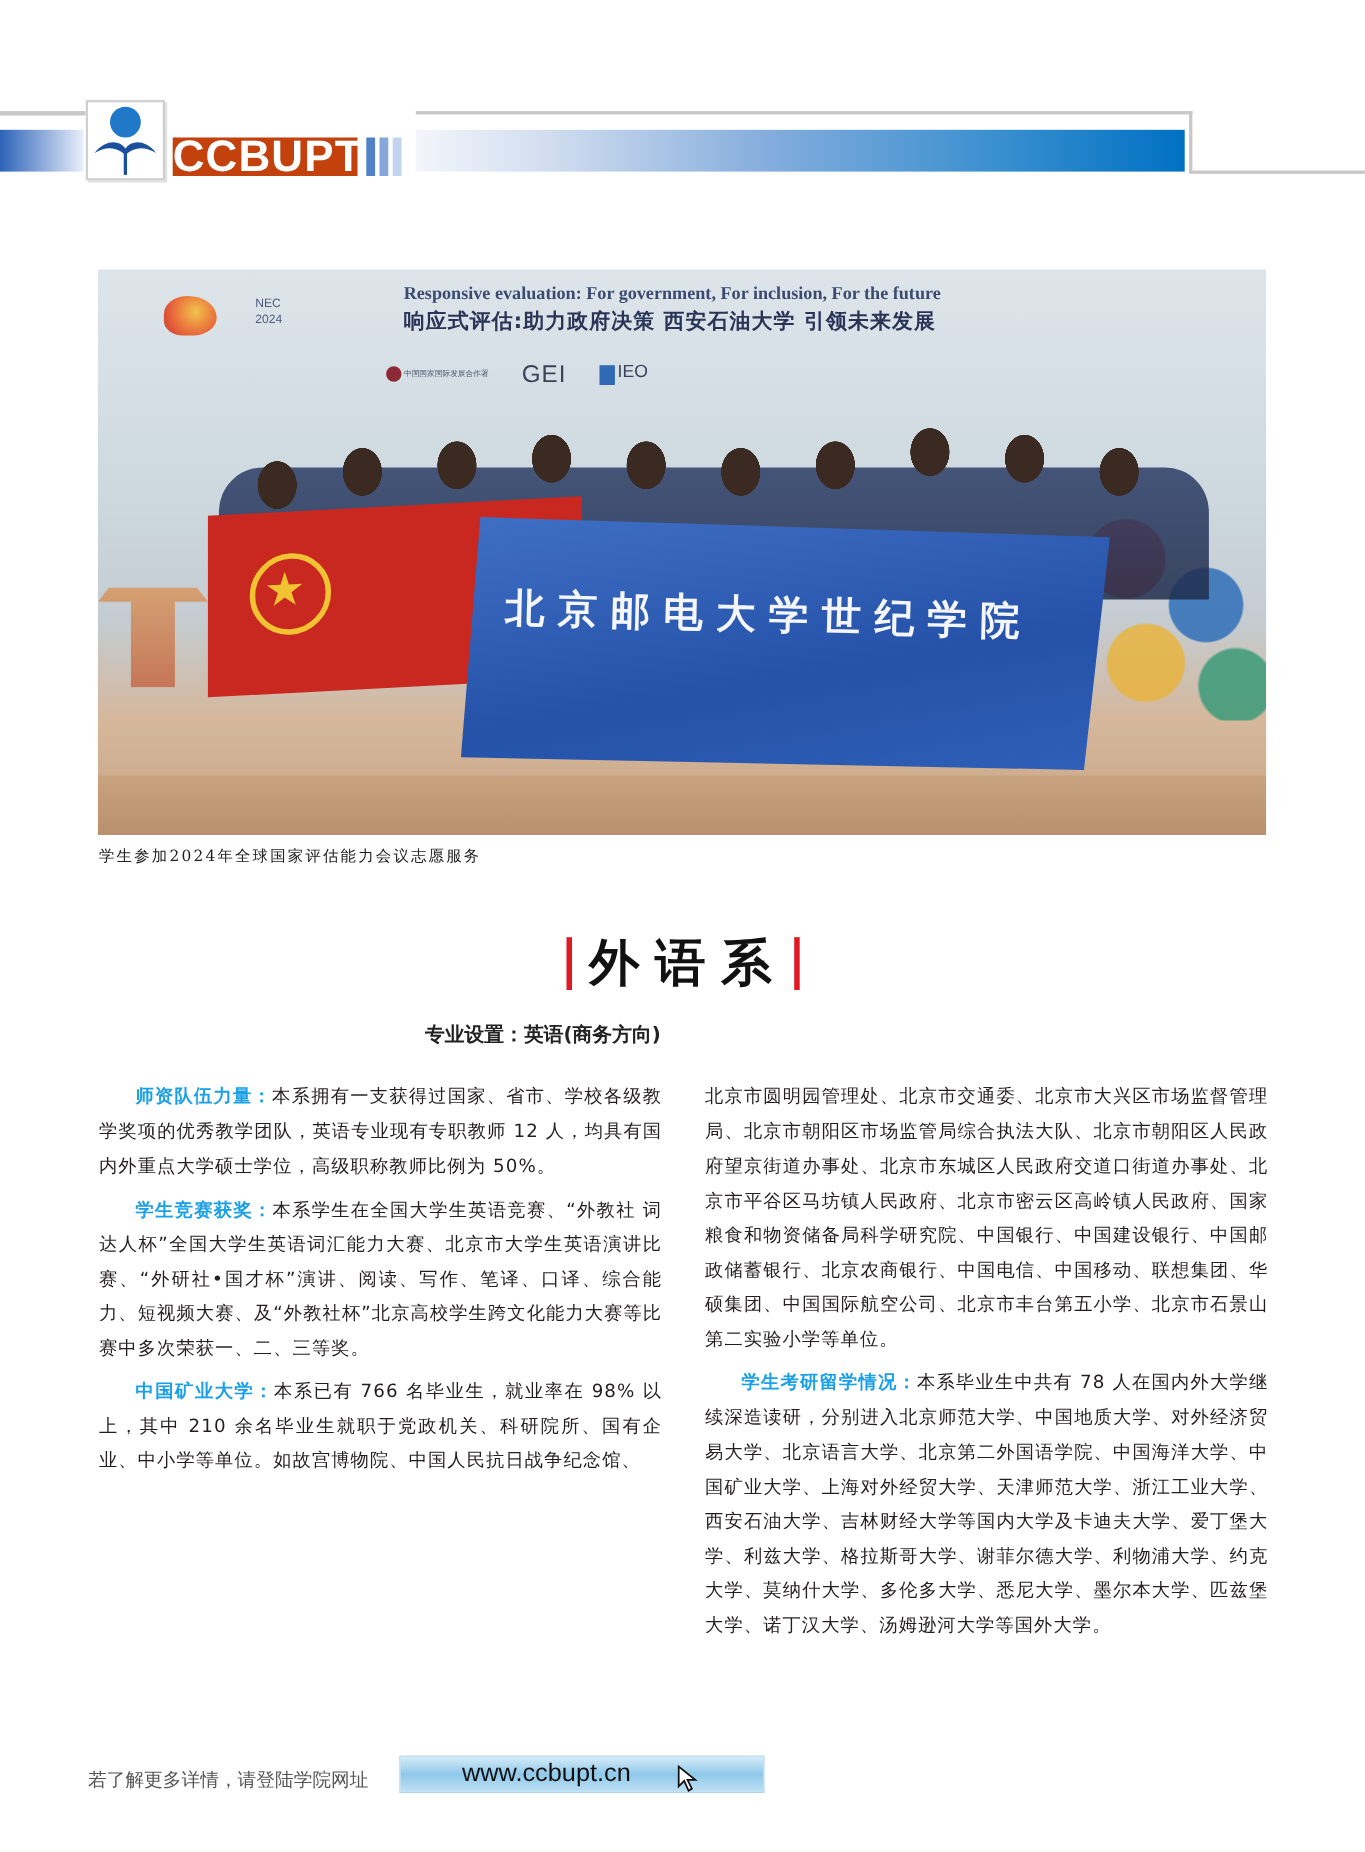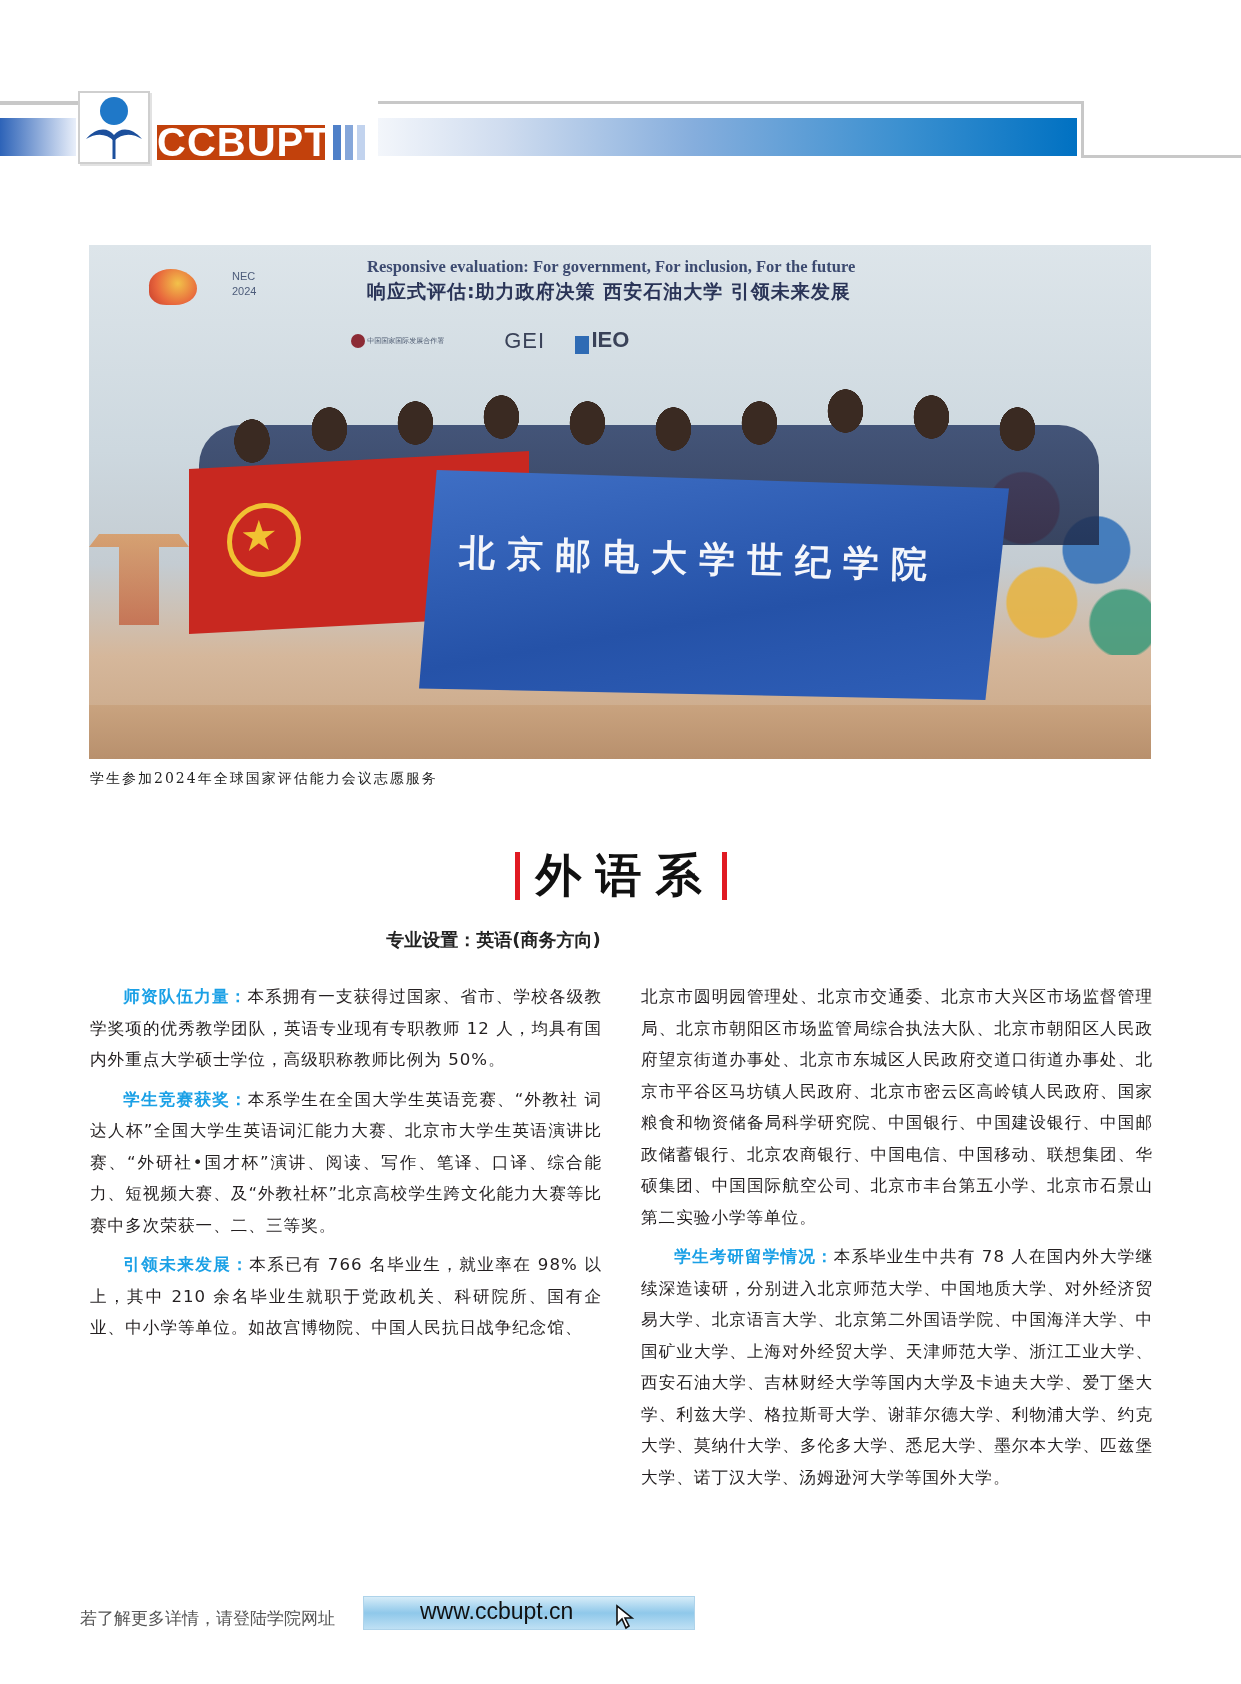--- a/index.html
+++ b/index.html
@@ -21,23 +21,23 @@
 
   
   .photo { left:89px; top:245px; width:1062px; height:514px; overflow:hidden; background:linear-gradient(#dde5ea 0%,#cdd8df 40%,#c4ccd2 62%,#d5b79b 80%,#c7a483 100%); }
   .banner-logo { left:60px; top:22px; width:195px; height:40px; }
   .nec-blob { left:0; top:2px; width:48px; height:36px; border-radius:50% 60% 50% 40%; background:radial-gradient(circle at 60% 40%,#f2c24a,#e8663c 60%,#c43a2b); }
   .nec-text { left:55px; top:2px; font-family:"Liberation Sans",sans-serif; font-weight:normal; color:#4d5c7a; font-size:11px; line-height:15px;margin-left:28px; }
   .slogan-en { left:278px; top:12px; font-family:"Liberation Serif",serif; font-weight:bold; font-size:16.5px; color:#3c4a70; white-space:nowrap; }
   .slogan-cn { left:278px; top:34px; font-family:"DejaVu Sans",sans-serif; font-weight:bold; font-size:19px; color:#2a3457; white-space:nowrap; letter-spacing:1px; }
   .sponsors { left:262px; top:82px; display:flex; align-items:center; gap:30px; font-size:7px; color:#4d5a70; }
   .sp-circ { width:14px; height:14px; border-radius:50%; background:#8c2b35; display:inline-block; vertical-align:middle; }
-  .gei { font-family:"Liberation Sans",sans-serif; font-size:22px; color:#3a4258; letter-spacing:1px;margin-left:30px; }
+  .gei { font-family:"Liberation Sans",sans-serif; font-size:22px; color:#3a4258; letter-spacing:1px; }
   .ieo-sq { display:inline-block; width:14px; height:18px; background:#2f6bb4; vertical-align:middle; }
-  .ieo { font-family:"Liberation Sans",sans-serif; font-size:22px; color:#3a4258;font-weight:bold; }
+  .ieo { font-family:"Liberation Sans",sans-serif; font-size:16px; color:#3a4258; }
   .temple { left:0; top:250px; width:100px; height:130px; background:linear-gradient(#e5a85a,#c25d3a); clip-path:polygon(10% 30%,90% 30%,100% 40%,70% 40%,70% 100%,30% 100%,30% 40%,0 40%); opacity:.75; }
   .clouds { left:880px; top:200px; width:182px; height:210px; background:radial-gradient(circle at 30% 30%,#d44b3b 0 18%,transparent 19%),radial-gradient(circle at 70% 50%,#2f6fb8 0 20%,transparent 21%),radial-gradient(circle at 40% 75%,#e8b43f 0 18%,transparent 19%),radial-gradient(circle at 85% 85%,#3b9a7a 0 14%,transparent 15%); opacity:.85; }
   .crowd { left:120px; top:130px; width:860px; height:120px; background:radial-gradient(ellipse 18px 22px at 5% 55%,#3a2a22 98%,transparent 100%),radial-gradient(ellipse 18px 22px at 14% 45%,#3a2a22 98%,transparent 100%),radial-gradient(ellipse 18px 22px at 24% 40%,#3a2a22 98%,transparent 100%),radial-gradient(ellipse 18px 22px at 34% 35%,#3a2a22 98%,transparent 100%),radial-gradient(ellipse 18px 22px at 44% 40%,#3a2a22 98%,transparent 100%),radial-gradient(ellipse 18px 22px at 54% 45%,#3a2a22 98%,transparent 100%),radial-gradient(ellipse 18px 22px at 64% 40%,#3a2a22 98%,transparent 100%),radial-gradient(ellipse 18px 22px at 74% 30%,#3a2a22 98%,transparent 100%),radial-gradient(ellipse 18px 22px at 84% 35%,#3a2a22 98%,transparent 100%),radial-gradient(ellipse 18px 22px at 94% 45%,#3a2a22 98%,transparent 100%); }
   .bodies { left:110px; top:180px; width:900px; height:120px; background:linear-gradient(#2b3d66,#1f2c4c); border-radius:40px 40px 0 0; opacity:.85; }
   .red-flag { left:100px; top:215px; width:340px; height:165px; background:#c82820; transform:skewY(-3deg); }
   .red-flag .star { position:absolute; left:38px; top:38px; width:64px; height:64px; border-radius:50%; border:5px solid #f1c232; }
   .red-flag .star:after { content:"★"; position:absolute; left:8px; top:2px; font-size:42px; color:#f1c232; line-height:52px; }
   .blue-banner { left:330px; top:225px; width:590px; height:230px; background:linear-gradient(170deg,#3f6fc5,#2552a8 60%,#2f5fb8); clip-path:polygon(3% 0,100% 8%,96% 100%,0 95%); }
   .banner-text { left:370px; top:290px; font-family:"DejaVu Serif",serif; font-weight:bold; font-size:36px; color:#f4f6fb; letter-spacing:12px; transform:rotate(1.5deg); white-space:nowrap; }
   .floor { left:0; top:460px; width:1062px; height:54px; background:linear-gradient(#c9a37f,#b8906d); }
@@ -116,21 +116,21 @@
 <div class="abs caption">学生参加2024年全球国家评估能力会议志愿服务</div>
 
 <div class="abs sec-title">
   <span class="bar"></span><span class="txt">外语系</span><span class="bar"></span>
 </div>
 <div class="abs major">专业设置：英语(商务方向)</div>
 
 <div class="abs col col-left">
   <p><span class="lbl">师资队伍力量：</span><span>本系拥有一支获得过国家、省市、学校各级教学奖项的优秀教学团队，英语专业现有专职教师 12 人，均具有国内外重点大学硕士学位，高级职称教师比例为 50%。</span></p>
   <p><span class="lbl">学生竞赛获奖：</span><span>本系学生在全国大学生英语竞赛、“外教社 词达人杯”全国大学生英语词汇能力大赛、北京市大学生英语演讲比赛、“外研社•国才杯”演讲、阅读、写作、笔译、口译、综合能力、短视频大赛、及“外教社杯”北京高校学生跨文化能力大赛等比赛中多次荣获一、二、三等奖。</span></p>
-  <p><span class="lbl">引领未来发展：</span><span>本系已有 766 名毕业生，就业率在 98% 以上，其中 210 余名毕业生就职于党政机关、科研院所、国有企业、中小学等单位。如故宫博物院、中国人民抗日战争纪念馆、</span></p>
+  <p><span class="lbl">中国矿业大学：</span><span>本系已有 766 名毕业生，就业率在 98% 以上，其中 210 余名毕业生就职于党政机关、科研院所、国有企业、中小学等单位。如故宫博物院、中国人民抗日战争纪念馆、</span></p>
 </div>
 <div class="abs col col-right">
   <p class="cont"><span>北京市圆明园管理处、北京市交通委、北京市大兴区市场监督管理局、北京市朝阳区市场监管局综合执法大队、北京市朝阳区人民政府望京街道办事处、北京市东城区人民政府交道口街道办事处、北京市平谷区马坊镇人民政府、北京市密云区高岭镇人民政府、国家粮食和物资储备局科学研究院、中国银行、中国建设银行、中国邮政储蓄银行、北京农商银行、中国电信、中国移动、联想集团、华硕集团、中国国际航空公司、北京市丰台第五小学、北京市石景山第二实验小学等单位。</span></p>
   <p><span class="lbl">学生考研留学情况：</span><span>本系毕业生中共有 78 人在国内外大学继续深造读研，分别进入北京师范大学、中国地质大学、对外经济贸易大学、北京语言大学、北京第二外国语学院、中国海洋大学、中国矿业大学、上海对外经贸大学、天津师范大学、浙江工业大学、西安石油大学、吉林财经大学等国内大学及卡迪夫大学、爱丁堡大学、利兹大学、格拉斯哥大学、谢菲尔德大学、利物浦大学、约克大学、莫纳什大学、多伦多大学、悉尼大学、墨尔本大学、匹兹堡大学、诺丁汉大学、汤姆逊河大学等国外大学。</span></p>
 </div>
 
 <div class="abs foot-text">若了解更多详情，请登陆学院网址</div>
 <div class="abs url-box"></div>
 <div class="abs url-text">www.ccbupt.cn</div>
 <div class="abs cursor">

